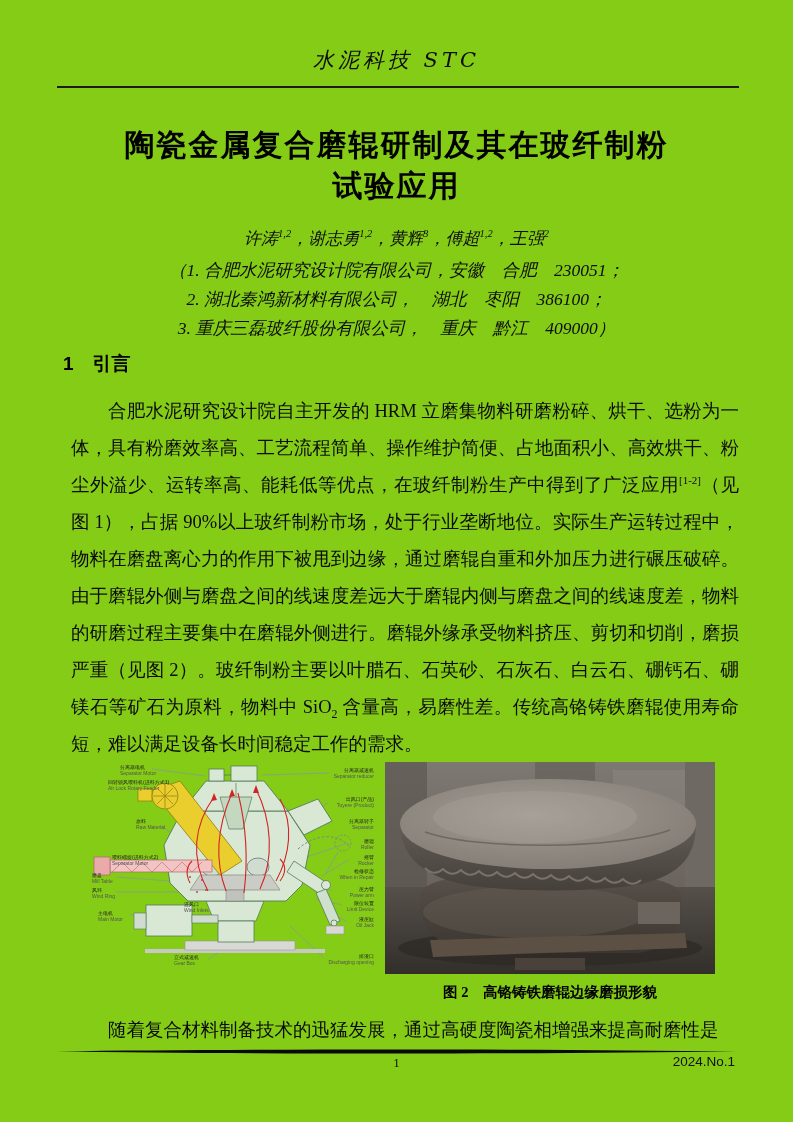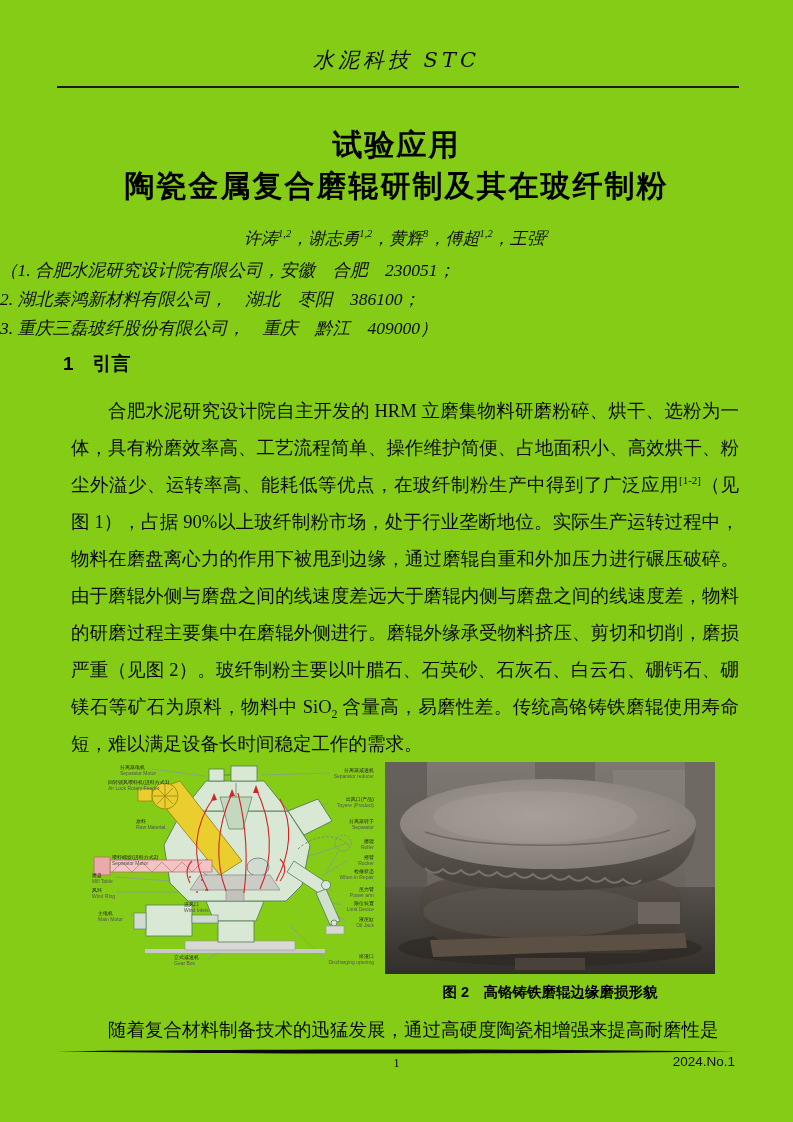--- a/index.html
+++ b/index.html
@@ -12,21 +12,21 @@
     font-family:"DejaVu Serif","Liberation Serif",serif;font-style:italic;
     font-size:21px;letter-spacing:4px;color:#0d0d0d;}
   .header-rule{position:absolute;top:86px;left:57px;width:682px;height:2px;background:#1c1c1c;}
   
   .title{position:absolute;top:124px;left:0;width:100%;text-align:center;
     font-family:"Liberation Sans","DejaVu Sans",sans-serif;font-weight:bold;
     font-size:30px;line-height:41px;letter-spacing:2px;color:#000;}
   .authors{position:absolute;top:227px;left:0;width:100%;text-align:center;
     font-size:17px;font-style:italic;color:#0d0d0d;}
   .authors sup{font-size:10.5px;line-height:0;}
-  .affils{position:absolute;top:256px;left:0;width:100%;
+  .affils{position:absolute;top:256px;left:0;width:100%;text-align:center;
     font-size:17.5px;line-height:29px;font-style:italic;color:#0d0d0d;}
   
   .sec-heading{position:absolute;top:351px;left:63px;
     font-family:"Liberation Sans","DejaVu Sans",sans-serif;font-weight:bold;font-size:19px;color:#000;}
   .body-par{position:absolute;left:63px;width:668px;font-size:18.5px;line-height:37px;
     text-align:justify;text-indent:2em;color:#0b0b0b;margin:8px;}
   .par-intro{top:385px;}
   .par-close{top:1004px;}
   .body-par sup{font-size:11px;line-height:0;}
   .body-par sub{font-size:12px;line-height:0;}
@@ -35,38 +35,38 @@
   .fig2{position:absolute;top:762px;left:385px;width:330px;height:212px;}
   .fig1 svg,.fig2 svg{position:absolute;top:0;left:0;}
   .f1label{position:absolute;font-family:"Liberation Sans","DejaVu Sans",sans-serif;
     font-size:5px;line-height:1.2;color:#222;white-space:nowrap;}
   .f1label .en{display:block;color:#555;}
   .f1label .zh{display:block;}
   .lab-r{text-align:right;}
   .caption{position:absolute;top:983px;font-family:"Liberation Sans","DejaVu Sans",sans-serif;
     font-weight:bold;font-size:14.5px;color:#000;text-align:center;}
   .cap1{left:90px;width:285px;}
-  .cap2{left:385px;width:330px;}
+  .cap2{left:385px;width:330px;font-family:Liberation Serif, serif;}
   
   .footer-rule{position:absolute;top:1048px;left:57px;width:679px;height:7px;}
   .page-num{position:absolute;top:1055px;left:0;width:100%;text-align:center;font-size:13px;color:#111;}
   .issue{position:absolute;top:1054px;right:58px;font-family:"Liberation Sans","DejaVu Sans",sans-serif;
     font-size:13.5px;color:#111;}
 </style>
 </head>
 <body>
 
 <div class="page">
 
   <div class="masthead">水泥科技 STC</div>
   <div class="header-rule"></div>
 
   <div class="title">
+    <div>陶瓷金属复合磨辊研制及其在玻纤制粉</div>
     <div>试验应用</div>
-    <div>陶瓷金属复合磨辊研制及其在玻纤制粉</div>
   </div>
 
   <div class="authors"><span>许涛</span><sup>1,2</sup><span>，谢志勇</span><sup>1,2</sup><span>，黄辉</span><sup>3</sup><span>，傅超</span><sup>1,2</sup><span>，王强</span><sup>2</sup></div>
 
   <div class="affils">
     <div>（1. 合肥水泥研究设计院有限公司，安徽　合肥　230051；</div>
     <div>2. 湖北秦鸿新材料有限公司，　湖北　枣阳　386100；</div>
     <div>3. 重庆三磊玻纤股份有限公司，　重庆　黔江　409000）</div>
   </div>
 

